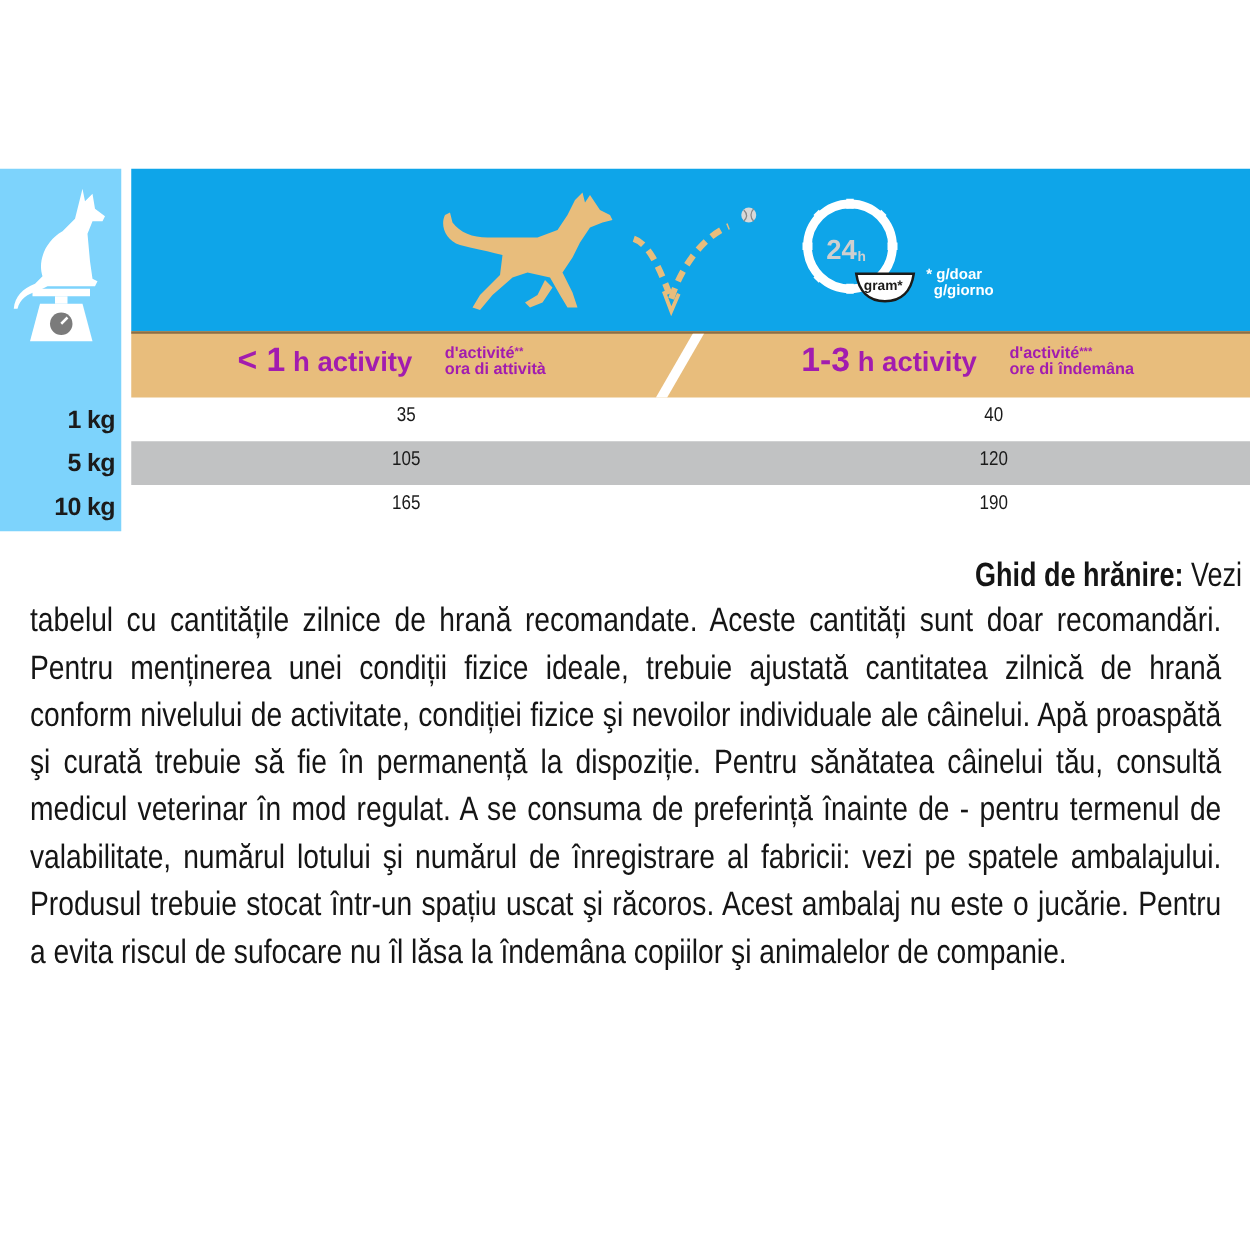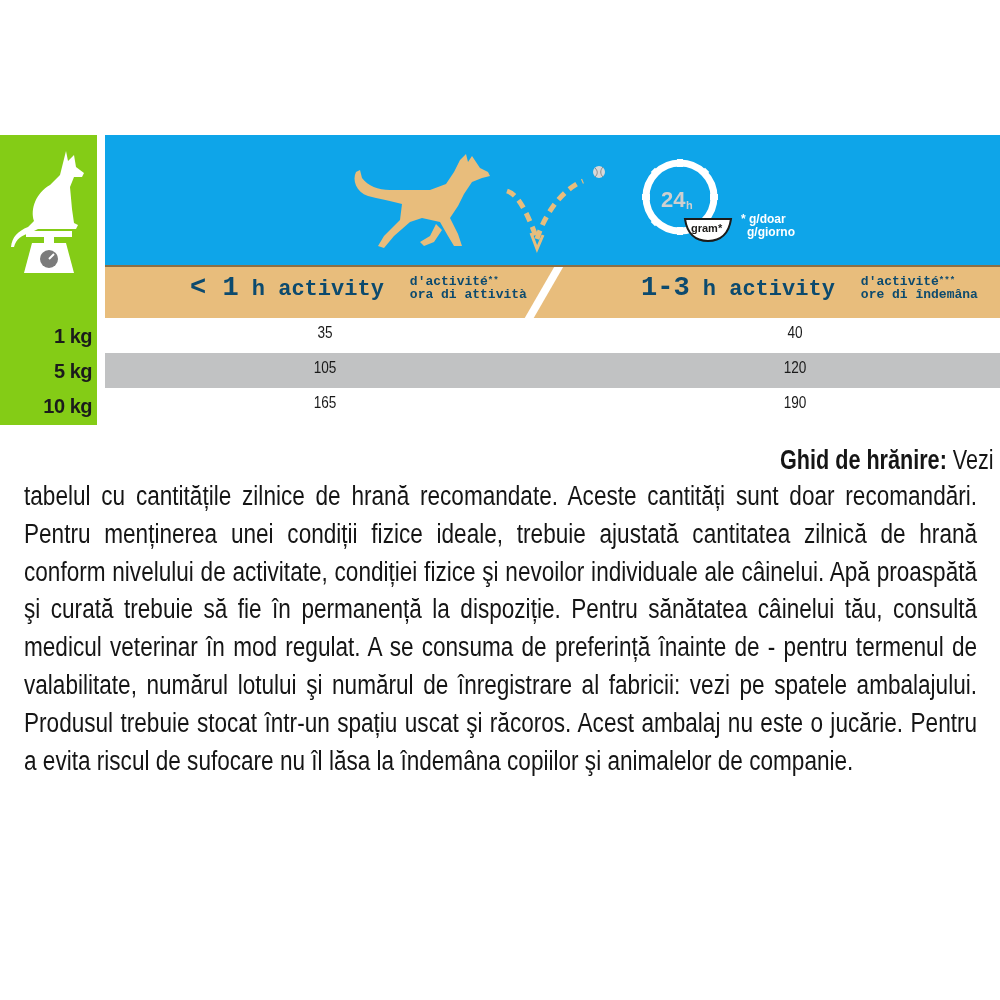--- a/index.html
+++ b/index.html
@@ -1,23 +1,23 @@
 <!DOCTYPE html>
 <html><head>
 <meta charset="utf-8">
 <style>
   html, body { margin:0; padding:0; background:#ffffff; }
   body { width:1000px; height:1000px; position:relative; overflow:hidden; font-family:"Liberation Sans", "DejaVu Sans", sans-serif; color:#1a1a1a; }
-  .left-panel { position:absolute; left:0; top:135px; width:97px; height:290px; background:#84cc16; }
+  .left-panel { position:absolute; left:0; top:135px; width:97px; height:290px; background:#7dd3fc; }
   .left-icon { position:absolute; left:8px; top:12px; width:80px; height:128px; }
   .kg { position:absolute; left:0; width:92px; text-align:right; font-weight:bold; font-size:20px; color:#1b1b1b; letter-spacing:-0.5px; }
   .header-dark { position:absolute; left:105px; top:135px; width:895px; height:130px; background:#0ea5e9; }
   .tan-row { position:absolute; left:105px; top:265px; width:895px; height:53px; background:#e8bd7c; border-top:2px solid #8a6f46; box-sizing:border-box; overflow:hidden; }
   .diag { position:absolute; left:433px; top:-4px; width:9px; height:64px; background:#ffffff; transform:skewX(-30deg); }
-  .act { position:absolute; top:8px; display:flex; align-items:flex-start; color:#0c4a6e;font-family:Liberation Mono, monospace; }
+  .act { position:absolute; top:8px; display:flex; align-items:flex-start; color:#a21caf; }
   .act .big { font-weight:bold; font-size:22px; line-height:26px; white-space:nowrap; }
   .act .big .num { font-size:27px; }
   .act .small { font-weight:bold; font-size:13px; line-height:13px; margin-left:26px; white-space:nowrap; padding-bottom:2px; }
   .act .small sup { font-size:9px; vertical-align:top; }
   .data-row { position:absolute; left:105px; width:895px; height:35px; font-size:16px; }
   .data-row.gray { background:#c1c2c3; }
   .data-row .c1, .data-row .c2 { position:absolute; top:6px; width:80px; text-align:center; font-family:"Liberation Sans", sans-serif; transform:scaleX(0.85); }
   .data-row .c1 { left:180px; }
   .data-row .c2 { left:650px; }
   .legend-star { position:absolute; left:741px; top:213px; color:#fff; font-weight:bold; font-size:12px; line-height:13px; }

